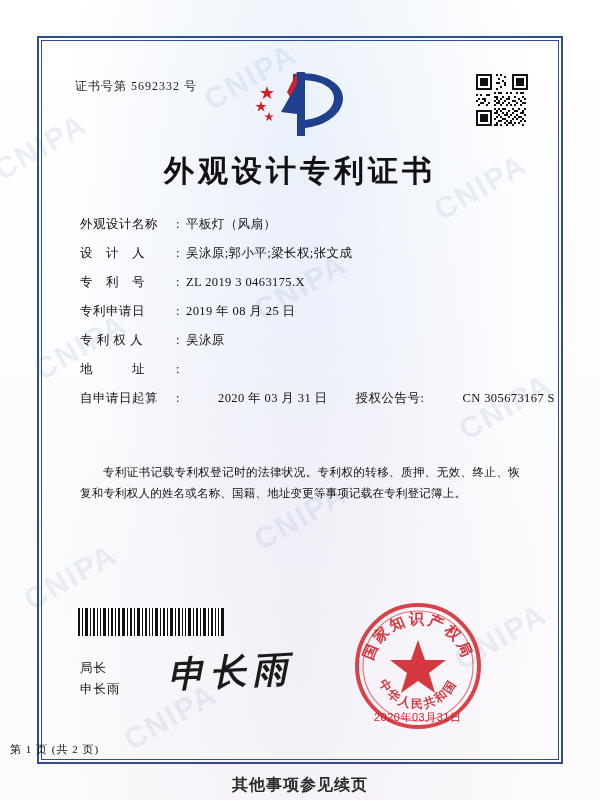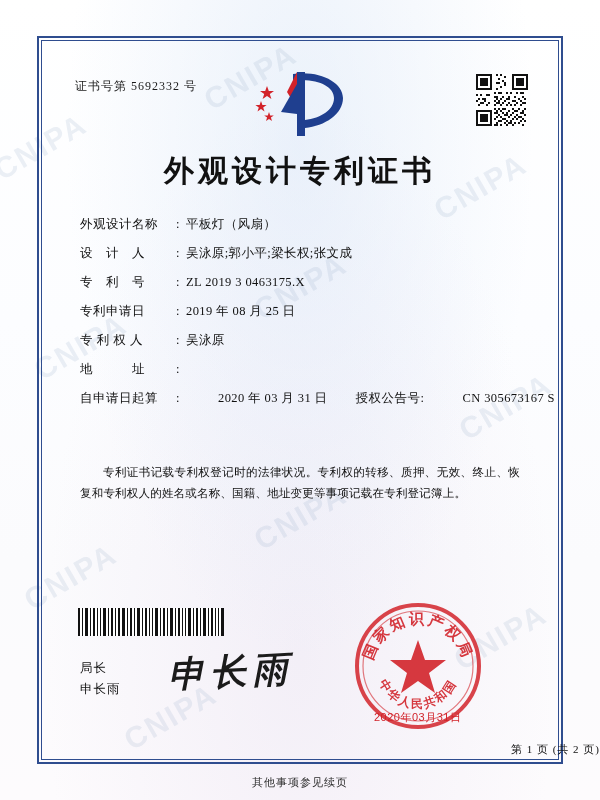--- a/index.html
+++ b/index.html
@@ -209,34 +209,35 @@
     color: #d2232a;
     letter-spacing: 0.5px;
     font-family: "Liberation Sans", sans-serif;
   }
 
   .page-num {
     position: absolute;
     left: 10px;
     right: 0;
     top: 742px;
-    text-align: right;
+    text-align: left;
     font-size: 11px;
     color: #111;
     letter-spacing: 1px;
   }
   .footer-note {
     position: absolute;
     left: 0;
     right: 0;
     top: 775px;
     text-align: center;
-    font-size: 11px;
+    font-size: 16px;
     color: #2b2b2b;
     letter-spacing: 1px;
+    font-weight: bold;
   }
 </style>
 </head>
 <body>
 
 <div class="page">
   <div class="paper-tint"></div>
 
   <div class="wm wm1">CNIPA</div>
   <div class="wm wm2">CNIPA</div>

